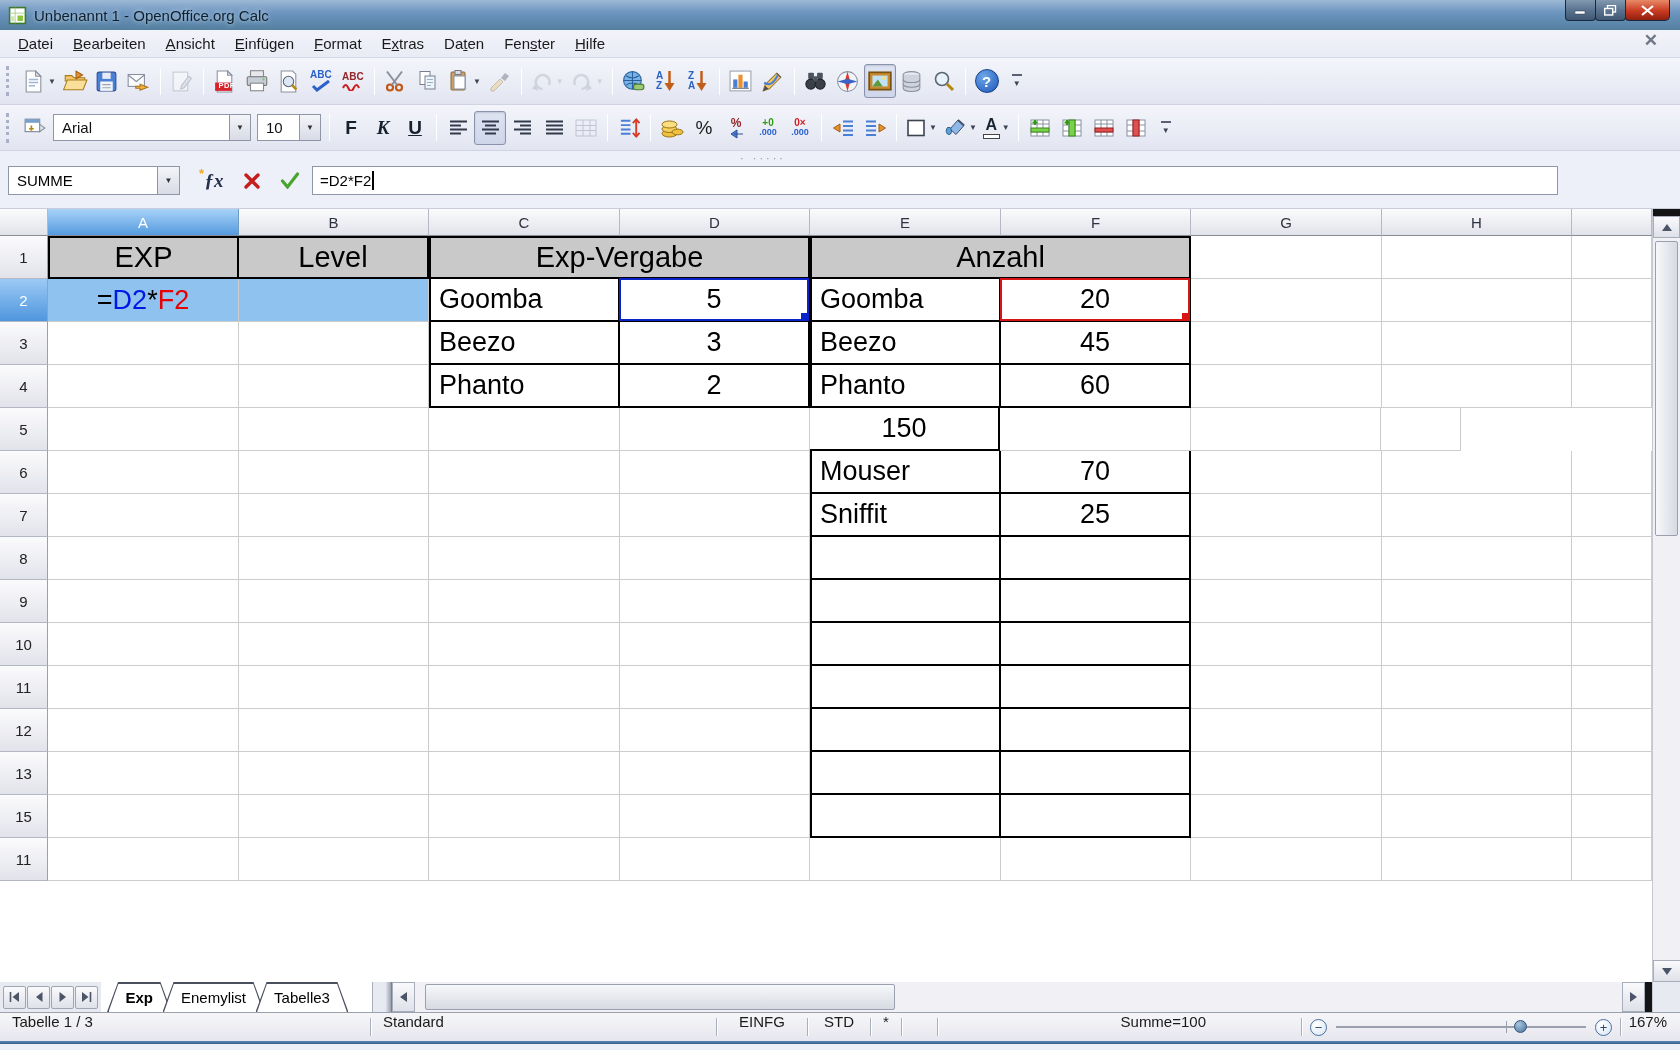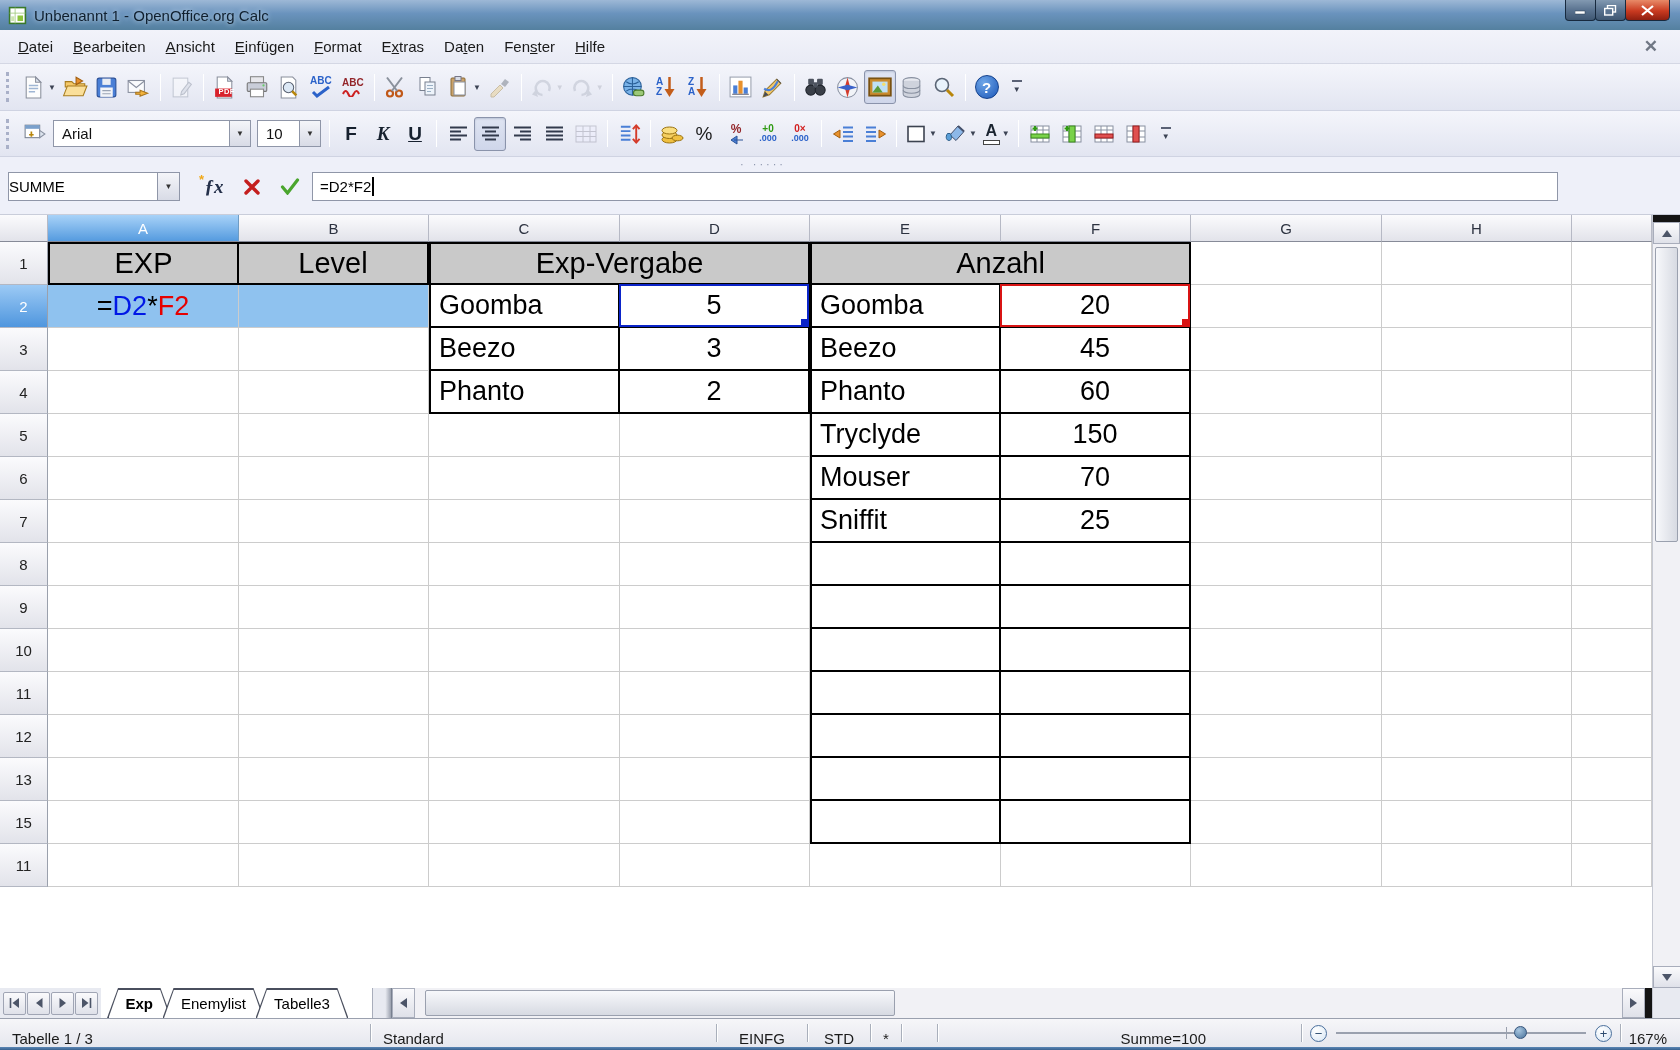--- a/index.html
+++ b/index.html
@@ -7,21 +7,21 @@
   .win{width:1680px;height:1050px;display:flex;flex-direction:column;background:#eef0f9}
 
   
   .titlebar{height:30px;flex:none;background:linear-gradient(#9db8d6,#6a93bd 45%,#54809f);display:flex;align-items:center;padding:0 8px;gap:7px;position:relative}
   .title{font-size:15px;color:#10202f;text-shadow:0 0 5px #d5e4f2}
   .wbtns{position:absolute;top:0;right:10px;display:flex}
   .wb{width:31px;height:21px;border:1px solid #17293e;border-top:none;background:linear-gradient(#8299b1,#5a7390 50%,#3f5772);border-radius:0 0 4px 4px;display:flex;align-items:center;justify-content:center;margin-left:-1px}
   .wb.close{width:45px;background:linear-gradient(#e88a68,#c93a20 55%,#8f1f10);border-radius:0 0 5px 4px}
 
   
-  .menubar{height:34px;flex:none;background:linear-gradient(#f2f3fa,#e9ebf5);display:flex;align-items:center;padding:0 8px;font-size:15px;color:#1a1a1a;border-bottom:1px solid #d4d7e4}
+  .menubar{height:28px;flex:none;background:linear-gradient(#f2f3fa,#e9ebf5);display:flex;padding:0 8px;font-size:15px;color:#1a1a1a;border-bottom:1px solid #d4d7e4}
   .mitem{padding:5px 10px;cursor:default}
   .u{text-decoration:underline}
   .menuclose{margin-left:auto;margin-right:14px;color:#707784;font-size:17px;font-weight:bold}
 
   
   .tb{flex:none;background:linear-gradient(#f4f5fb,#e2e5f1);display:flex;align-items:center;padding:0 4px;border-bottom:1px solid #cfd3e2}
   .tb1{height:47px}.tb2{height:46px}
   .grip{width:7px;height:30px;border-left:3px dotted #a9b0c8;margin:0 5px 0 2px}
   .tbtn{min-width:32px;height:34px;display:flex;align-items:center;justify-content:center;border-radius:3px;border:1px solid transparent;padding:0 2px}
   .tbtn.pressed{border:1px solid #8a93ab;background:linear-gradient(#dfe4f2,#cfd6ea);box-shadow:inset 0 1px 2px #b9c2d6}
@@ -51,21 +51,21 @@
   .fclr .A{font-size:16px;font-weight:bold;color:#1a2430}
   .fclr .bar{width:17px;height:5px;border:1px solid #444;background:#fff;margin-top:1px}
   .overflow{display:flex;flex-direction:column;align-items:center;justify-content:center;width:20px;height:34px;margin-left:4px}
   .overflow .obar{width:10px;height:2px;background:#5a6175;margin-bottom:3px}
   .overflow .oarr{font-size:8px;color:#3c4354}
 
   
   .fbar{height:58px;flex:none;background:#eef0f9;position:relative;border-bottom:1px solid #c9cdda}
   .fdots{position:absolute;left:740px;top:1px;color:#8a93ab;font-size:11px;letter-spacing:3px}
   .namebox{position:absolute;left:8px;top:15px;width:172px;height:29px;background:#fff;border:1px solid #8f96a8;display:flex;align-items:center}
-  .namebox .nval{flex:1;font-size:15px}
+  .namebox .nval{flex:1;padding-left:8px;font-size:15px}
   .namebox .cbtn{width:22px;height:100%;background:linear-gradient(#f4f5f9,#d8dbe6);border-left:1px solid #8f96a8;display:flex;align-items:center;justify-content:center;font-size:8px;color:#333}
   .fbtn{position:absolute;top:15px;width:32px;height:29px;display:flex;align-items:center;justify-content:center}
   .fxlbl{font-family:"Liberation Serif",serif;font-style:italic;font-weight:bold;font-size:19px;color:#24304a}
   .spark{position:absolute;top:0;left:1px;color:#f0a818;font-size:13px;font-weight:bold}
   .finput{position:absolute;left:312px;top:15px;width:1246px;height:29px;background:#fff;border:1px solid #8f96a8;display:flex;align-items:center;padding-left:7px;font-size:15px;color:#000}
   .caret{width:1.5px;height:19px;background:#000;margin-left:1px}
 
   
   .sheet{height:773px;flex:none;position:relative;background:#fff;overflow:hidden}
   .gridwrap{position:absolute;left:0;top:0;width:1652px}
@@ -113,21 +113,21 @@
   .tsplitter{width:7px;background:linear-gradient(90deg,#eceef4,#9aa0ae);border-right:1px solid #78808f;margin-left:12px}
   .hscroll{flex:1;display:flex;align-items:stretch;background:#f1f1f5}
   .hscroll .sbtn{width:23px;height:auto}
   .htrack{flex:1;position:relative}
   .hthumb{position:absolute;left:10px;width:470px;top:2px;bottom:2px;background:linear-gradient(#f7f8fb,#d7dae2);border:1px solid #9aa0ae;border-radius:2px}
   .hsplitbar{width:7px;background:#141414}
   .corner{width:28px;background:#e8eaf1;border-left:1px solid #c5c8d2}
 
   
   .status{height:29px;flex:none;background:linear-gradient(#f6f6f9,#e6e7ee);border-top:1px solid #9aa0ae;display:flex;align-items:center;font-size:15px;color:#1a1a1a}
-  .sfield{display:flex;align-items:flex-end;height:100%}
+  .sfield{display:flex;align-items:flex-start;height:100%}
   .ssep{width:1px;height:18px;background:#a9afbb;box-shadow:1px 0 0 #fff}
   .f-sheet{width:370px;padding-left:12px}
   .f-style{width:345px;padding-left:12px}
   .f-ins{width:90px;justify-content:center}
   .f-std{width:62px;justify-content:center}
   .f-mod{width:30px;justify-content:center}
   .f-blank{width:35px}
   .f-sum{width:363px;justify-content:flex-end;padding-right:95px}
   .zoomgrp{display:flex;align-items:center;padding:0 8px}
   .zbtn{width:17px;height:17px;border-radius:50%;border:1px solid #4a6f9c;background:radial-gradient(circle at 35% 30%,#ffffff,#d8e6f4);color:#2a4a6e;display:flex;align-items:center;justify-content:center;font-size:13px;line-height:1}
@@ -757,21 +757,20 @@
           <div class="c w8"></div>
           <div class="c w9"></div>
       </div>
 
       <div class="row">
         <div class="rh">5</div>
         <div class="c w1"></div>
           <div class="c w2"></div>
           <div class="c w3"></div>
           <div class="c w4"></div>
-        <div class="c w5 k bl tl">Tryclyde</div>
         <div class="c w6 k ctr">150</div>
         <div class="c w7"></div>
           <div class="c w8"></div>
           <div class="c w9"></div>
       </div>
 
       <div class="row">
         <div class="rh">6</div>
         <div class="c w1"></div>
           <div class="c w2"></div>

